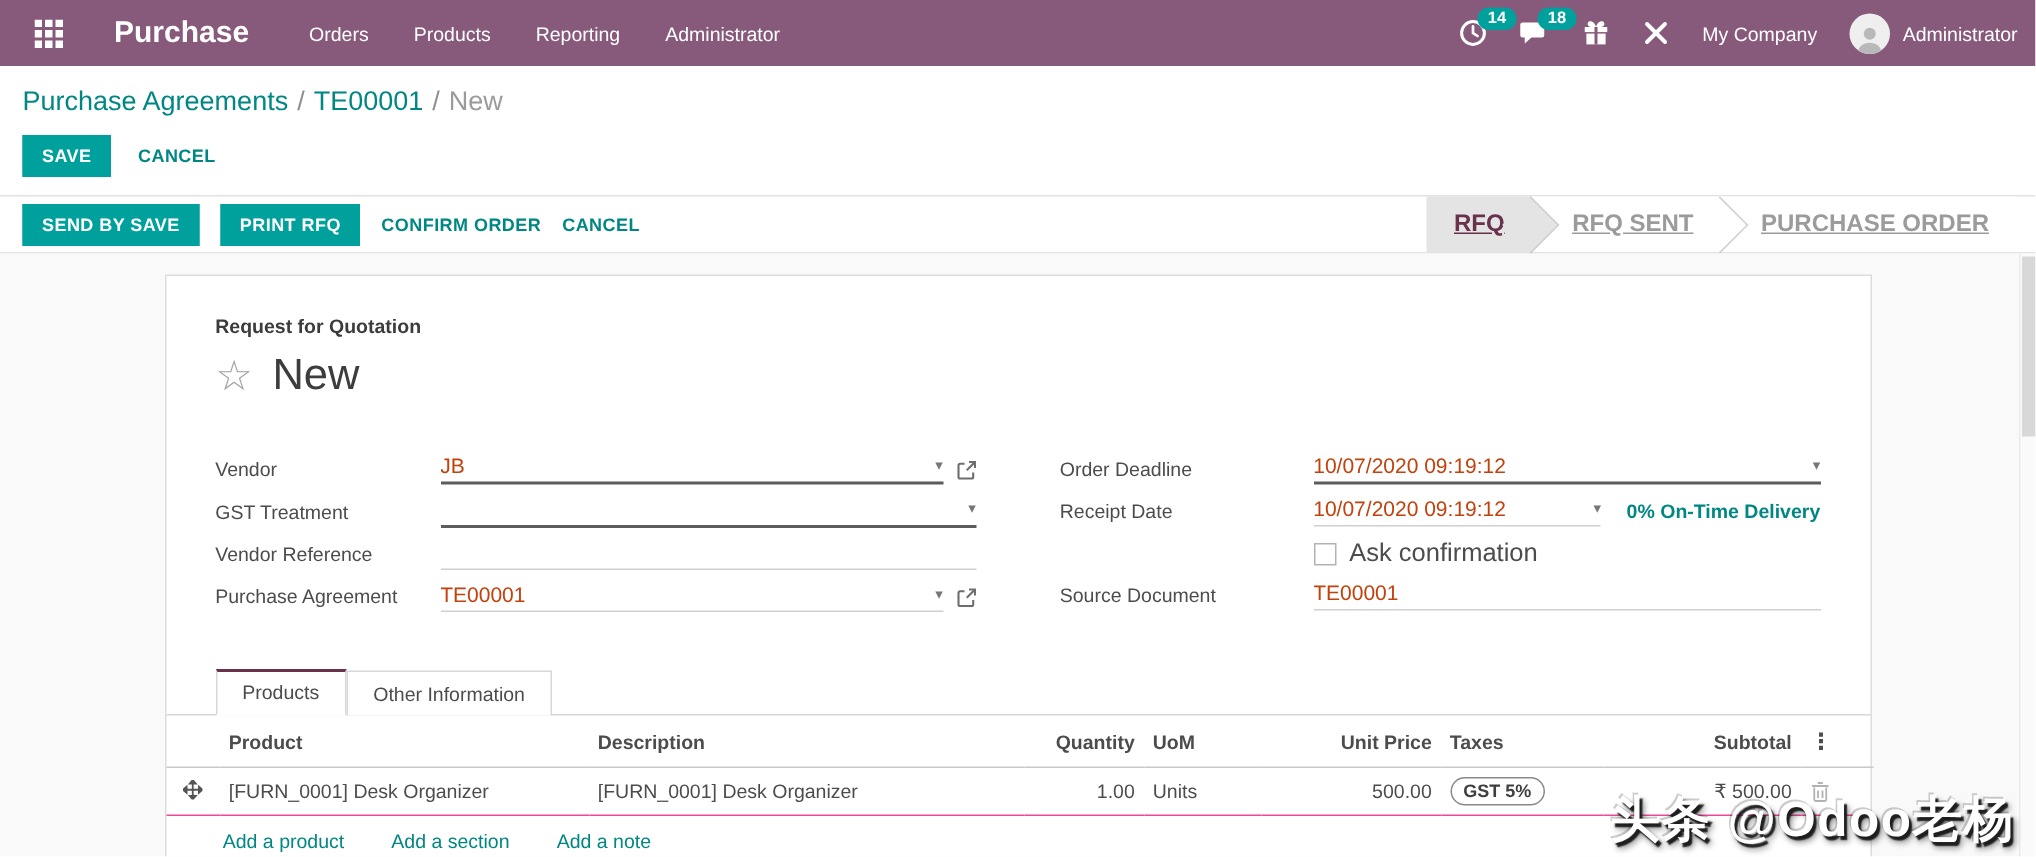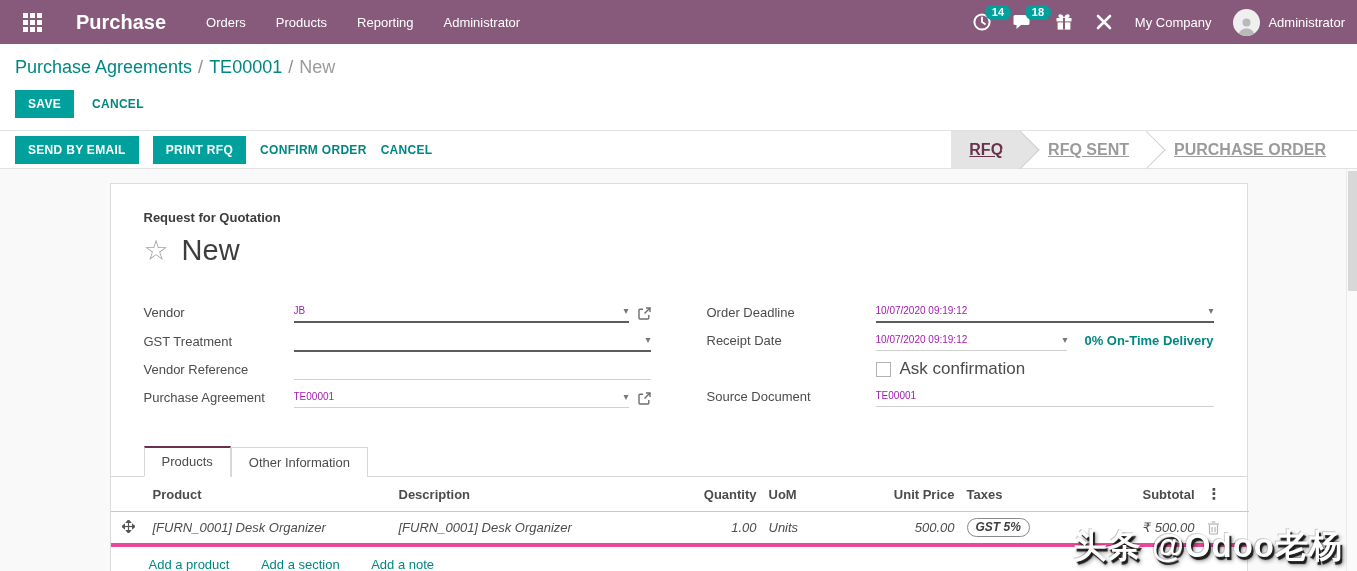--- a/index.html
+++ b/index.html
@@ -80,21 +80,21 @@
 
   .o-grid { display: grid; grid-template-columns: 1fr 1fr; column-gap: 56px; margin-top: 34px; }
   .f-row { display: flex; align-items: flex-end; min-height: 21px; margin-bottom: 7px; }
   .f-label { width: 150px; flex: none; font-weight: 400; font-size: 13px; color: #4c4c4c; padding-bottom: 3px; }
   .col-right .f-label { width: 169px; }
   .f-value { flex: 1; display: flex; align-items: flex-end; min-width: 0; }
   .u-wrap { flex: 1; display: flex; align-items: center; border-bottom: 1px solid #d0d0d0; padding-bottom: 2px; min-width: 0; }
   .u-wrap.required { border-bottom: 2px solid #5c5c5c; }
   .o-input {
     border: none; outline: none; background: transparent; flex: 1; min-width: 0;
-    font-family: inherit; font-size: 10px; color: #a21caf; height: 18px; padding: 0;
+    font-family: inherit; font-size: 14px; color: #c2410c; height: 18px; padding: 0;
   }
   .caret { color: #777; font-size: 10px; margin-left: 4px; cursor: pointer; flex: none; }
   .ext-link { margin: 0 0 3px 9px; cursor: pointer; flex: none; display: flex; }
   .hint { margin-left: 17px; white-space: nowrap; color: #008784; font-weight: 700; font-size: 13px; padding-bottom: 3px; }
   .chk-row { display: flex; align-items: center; }
   .o-checkbox {
     appearance: none; -webkit-appearance: none; width: 15px; height: 15px;
     border: 1px solid #b3b3b3; background: #fff; margin-right: 9px; cursor: pointer;
   }
   .chk-label { font-size: 17px; color: #4c4c4c; }
@@ -105,21 +105,21 @@
     padding: 7px 17px; font-size: 13px; color: #4c4c4c; background: #fff;
     margin-bottom: -1px; cursor: pointer; white-space: nowrap;
   }
   .tab.active { border: 1px solid #d8d8d8; border-top: 2px solid #69314c; border-bottom: 1px solid #fff; padding-top: 6px; }
   .tab.inactive { border: 1px solid #d8d8d8; border-bottom: none; }
 
   
   .list-wrap { margin: 0 -33px; }
   table.o-list { width: 100%; border-collapse: collapse; font-size: 13px; color: #4c4c4c; table-layout: fixed; }
   .o-list th { font-weight: 700; padding: 8px 6px; border-bottom: 1px solid #c8c8c8; text-align: left; white-space: nowrap; }
-  .o-list td { padding: 6px 6px; border-bottom: 4px solid #ec4899; white-space: nowrap; overflow: hidden; font-style: italic; }
+  .o-list td { padding: 6px 6px; border-bottom: 1px solid #ec4899; white-space: nowrap; overflow: hidden; }
   .al-r { text-align: right !important; }
   .col-handle { width: 36px; } .col-product { width: 246px; } .col-desc { width: 290px; }
   .col-qty { width: 80px; } .col-uom { width: 78px; } .col-price { width: 120px; }
   .col-taxes { width: 108px; } .col-subtotal { width: 132px; } .col-extra { width: 48px; }
   .handle-cell { text-align: center; color: #555; cursor: grab; padding-left: 12px; }
   .tax-pill {
     display: inline-block; border: 1px solid #8a8a8a; border-radius: 11px;
     padding: 0 8px; font-size: 12px; font-weight: 700; line-height: 17px; color: #3f3f3f;
   }
   .kebab { font-size: 15px; font-weight: 700; color: #4c4c4c; cursor: pointer; text-align: right; padding-right: 10px; }
@@ -218,21 +218,21 @@
     <a>Purchase Agreements</a><span class="sep">/</span><a>TE00001</a><span class="sep">/</span><span class="current">New</span>
   </div>
   <div class="cp-buttons">
     <button class="btn-primary">SAVE</button>
     <button class="btn-link">CANCEL</button>
   </div>
 </div>
 
 <div class="action-bar">
   <div class="ab-left">
-    <button class="btn-primary">SEND BY EMAIL</button>
+    <button class="btn-primary">SEND BY SAVE</button>
     <button class="btn-primary">PRINT RFQ</button>
     <button class="btn-link">CONFIRM ORDER</button>
     <button class="btn-link">CANCEL</button>
   </div>
   <div class="statusbar">
     <span class="status-item active">RFQ</span>
     <span class="status-item">RFQ SENT</span>
     <span class="status-item">PURCHASE ORDER</span>
   </div>
 </div>

